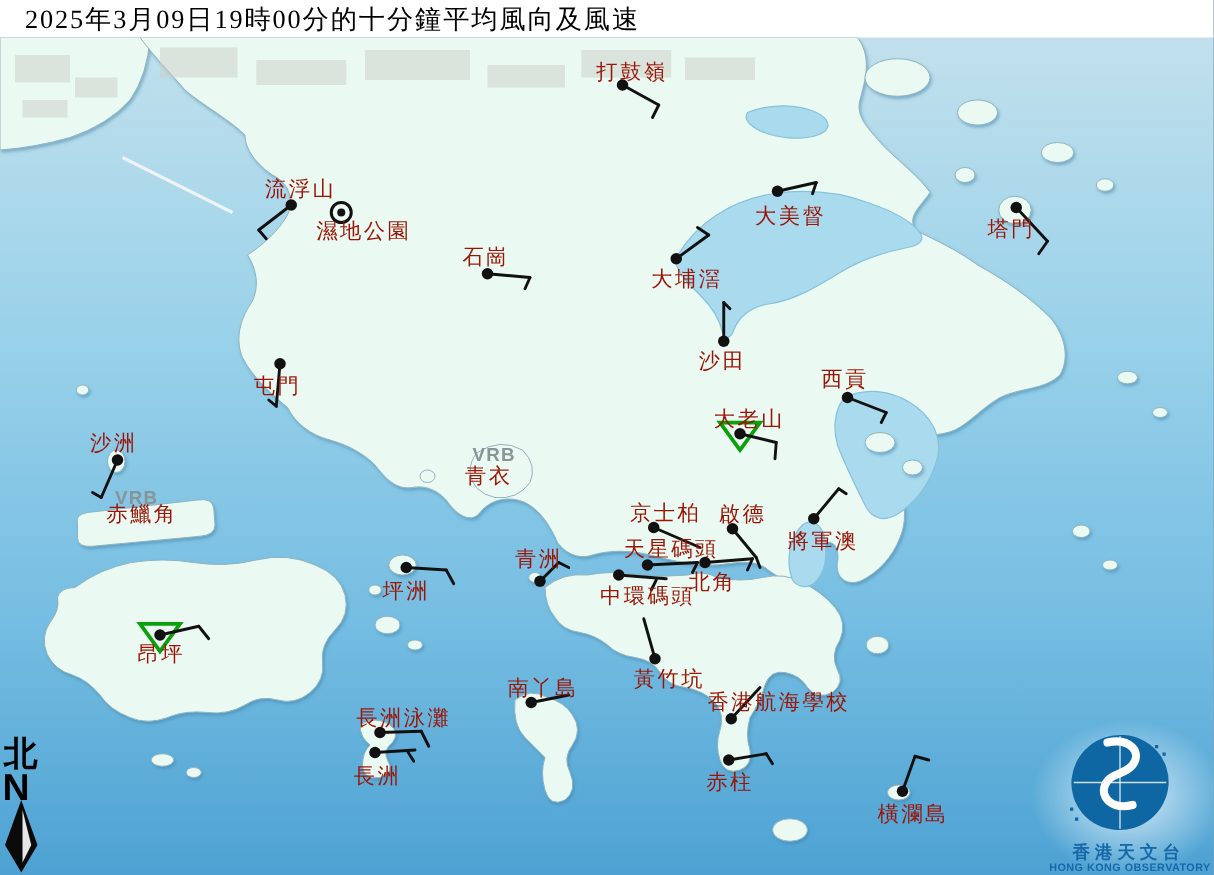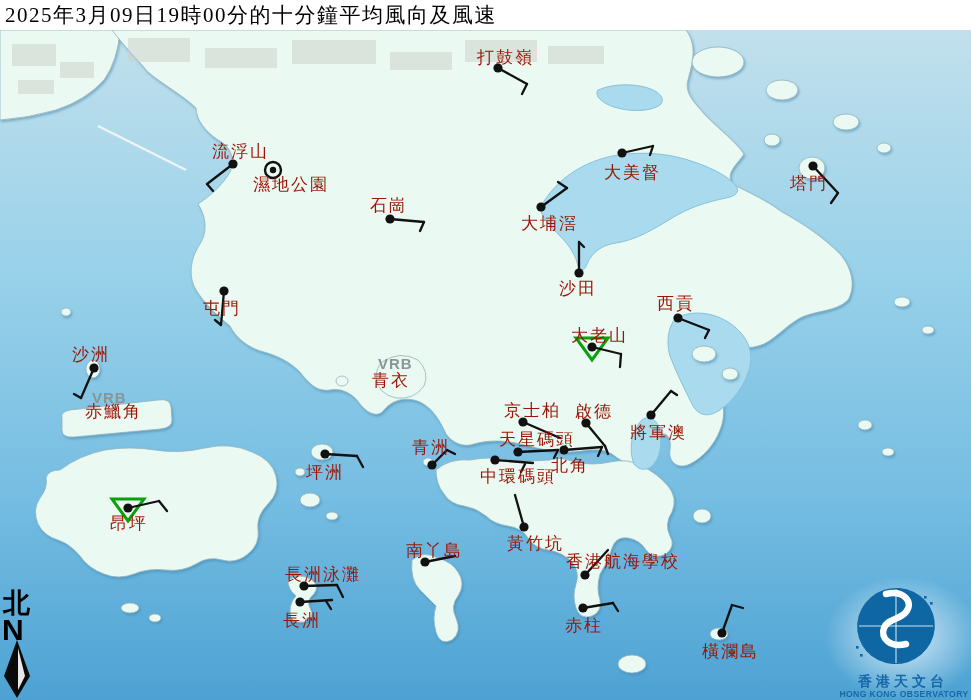--- a/index.html
+++ b/index.html
@@ -1,20 +1,20 @@
 <!DOCTYPE html>
 <html><head>
 <meta charset="utf-8">
 <style>
   html,body{margin:0;padding:0;background:#666;}
   .screen{position:relative;width:971px;height:700px;overflow:hidden;
           font-family:"Liberation Serif","DejaVu Serif",serif;background:#8fcde9;}
   .screen svg{position:absolute;left:0;top:0;}
   .title-bar{position:absolute;left:0;top:0;width:971px;height:30px;background:#ffffff;
-             display:flex;align-items:center;box-sizing:border-box;padding-left:5px;z-index:5;}
+             display:flex;align-items:center;box-sizing:border-box;padding-left:20px;z-index:5;}
   .title-bar span{font-size:21px;color:#000;letter-spacing:1.5px;white-space:nowrap;}
   text.stn{fill:#9b1405;font-family:"Liberation Serif","DejaVu Serif",serif;
            font-size:17px;letter-spacing:2px;}
   text.vrb{fill:#879597;font-family:"Liberation Sans","DejaVu Sans",sans-serif;
            font-weight:bold;font-size:15px;letter-spacing:1px;}
   text.north-cjk{fill:#000;font-size:27px;font-weight:bold;}
   text.north-n{fill:#000;font-family:"Liberation Sans","DejaVu Sans",sans-serif;
                font-size:30px;font-weight:bold;}
   text.logo-zh{fill:#1668a8;font-size:14px;font-weight:bold;letter-spacing:4px;text-anchor:middle;}
   text.logo-en{fill:#1668a8;font-family:"Liberation Sans","DejaVu Sans",sans-serif;

